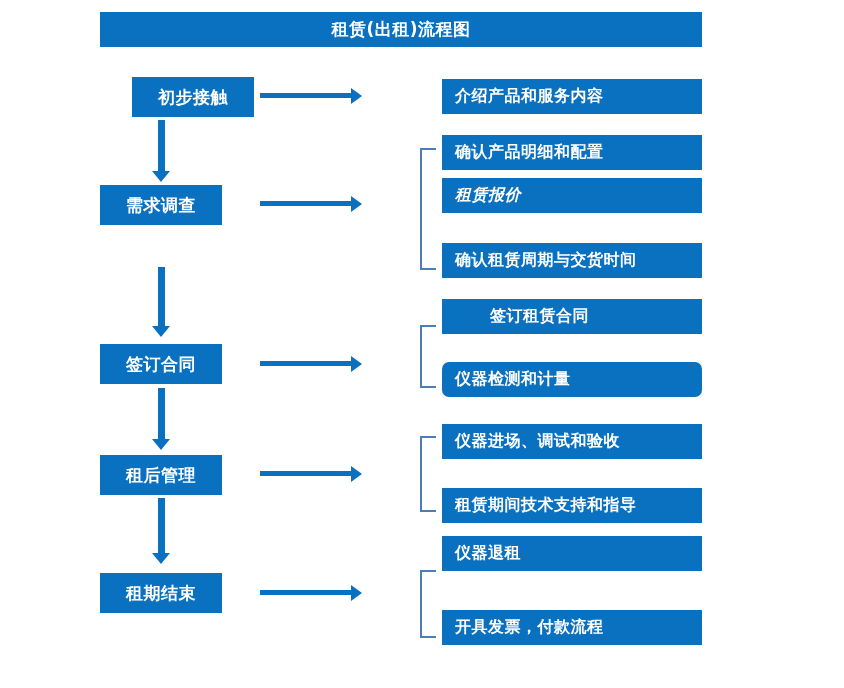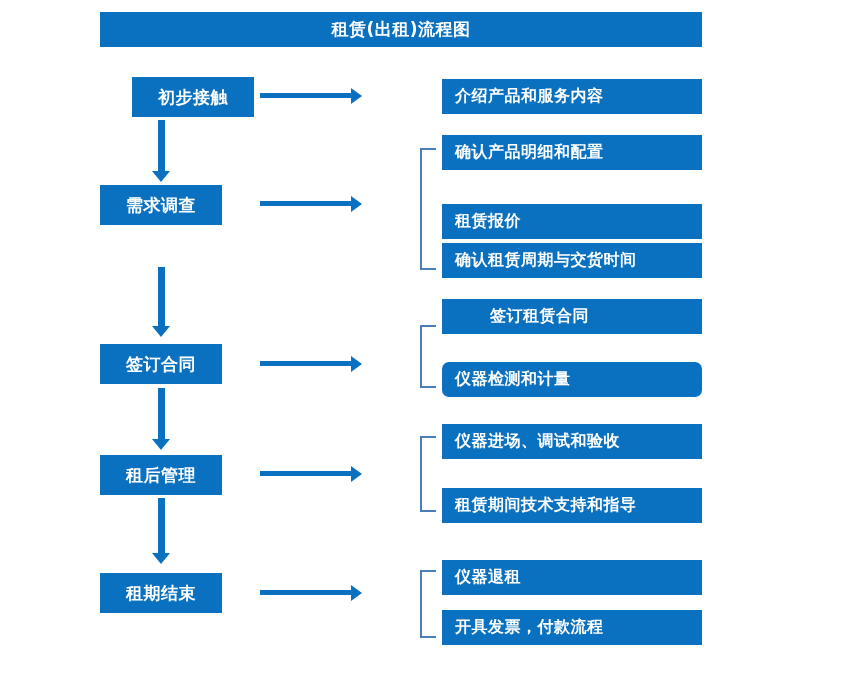--- a/index.html
+++ b/index.html
@@ -142,21 +142,21 @@
   <div class="box stage-box" style="top:185px;">需求调查</div>
 
   <div class="h-arrow" style="left:260px; top:196px; width:102px;">
     <div class="shaft" style="width:92px;"></div>
     <div class="head" style="left:91px;"></div>
   </div>
 
   <div class="bracket" style="left:420px; top:148px; height:122px;"></div>
 
   <div class="box detail-box" style="top:135px;text-align:right;">确认产品明细和配置</div>
-  <div class="box detail-box" style="top:204px;">租赁报价</div>
+  <div class="box detail-box" style="top:178px;font-style:italic;">租赁报价</div>
   <div class="box detail-box" style="top:243px;">确认租赁周期与交货时间</div>
 
   <div class="v-arrow" style="left:152px; top:267px; height:70px;">
     <div class="shaft" style="height:60px;"></div>
     <div class="head" style="top:59px;"></div>
   </div>
 
   <div class="box stage-box" style="top:344px;">签订合同</div>
 
   <div class="h-arrow" style="left:260px; top:356px; width:102px;">
@@ -193,16 +193,16 @@
 
   <div class="box stage-box" style="top:573px;">租期结束</div>
 
   <div class="h-arrow" style="left:260px; top:585px; width:102px;">
     <div class="shaft" style="width:92px;"></div>
     <div class="head" style="left:91px;"></div>
   </div>
 
   <div class="bracket" style="left:420px; top:570px; height:68px;"></div>
 
-  <div class="box detail-box" style="top:560px;">仪器退租</div>
+  <div class="box detail-box" style="top:536px;">仪器退租</div>
   <div class="box detail-box" style="top:610px;">开具发票，付款流程</div>
 
 </div>
 
 </body></html>

